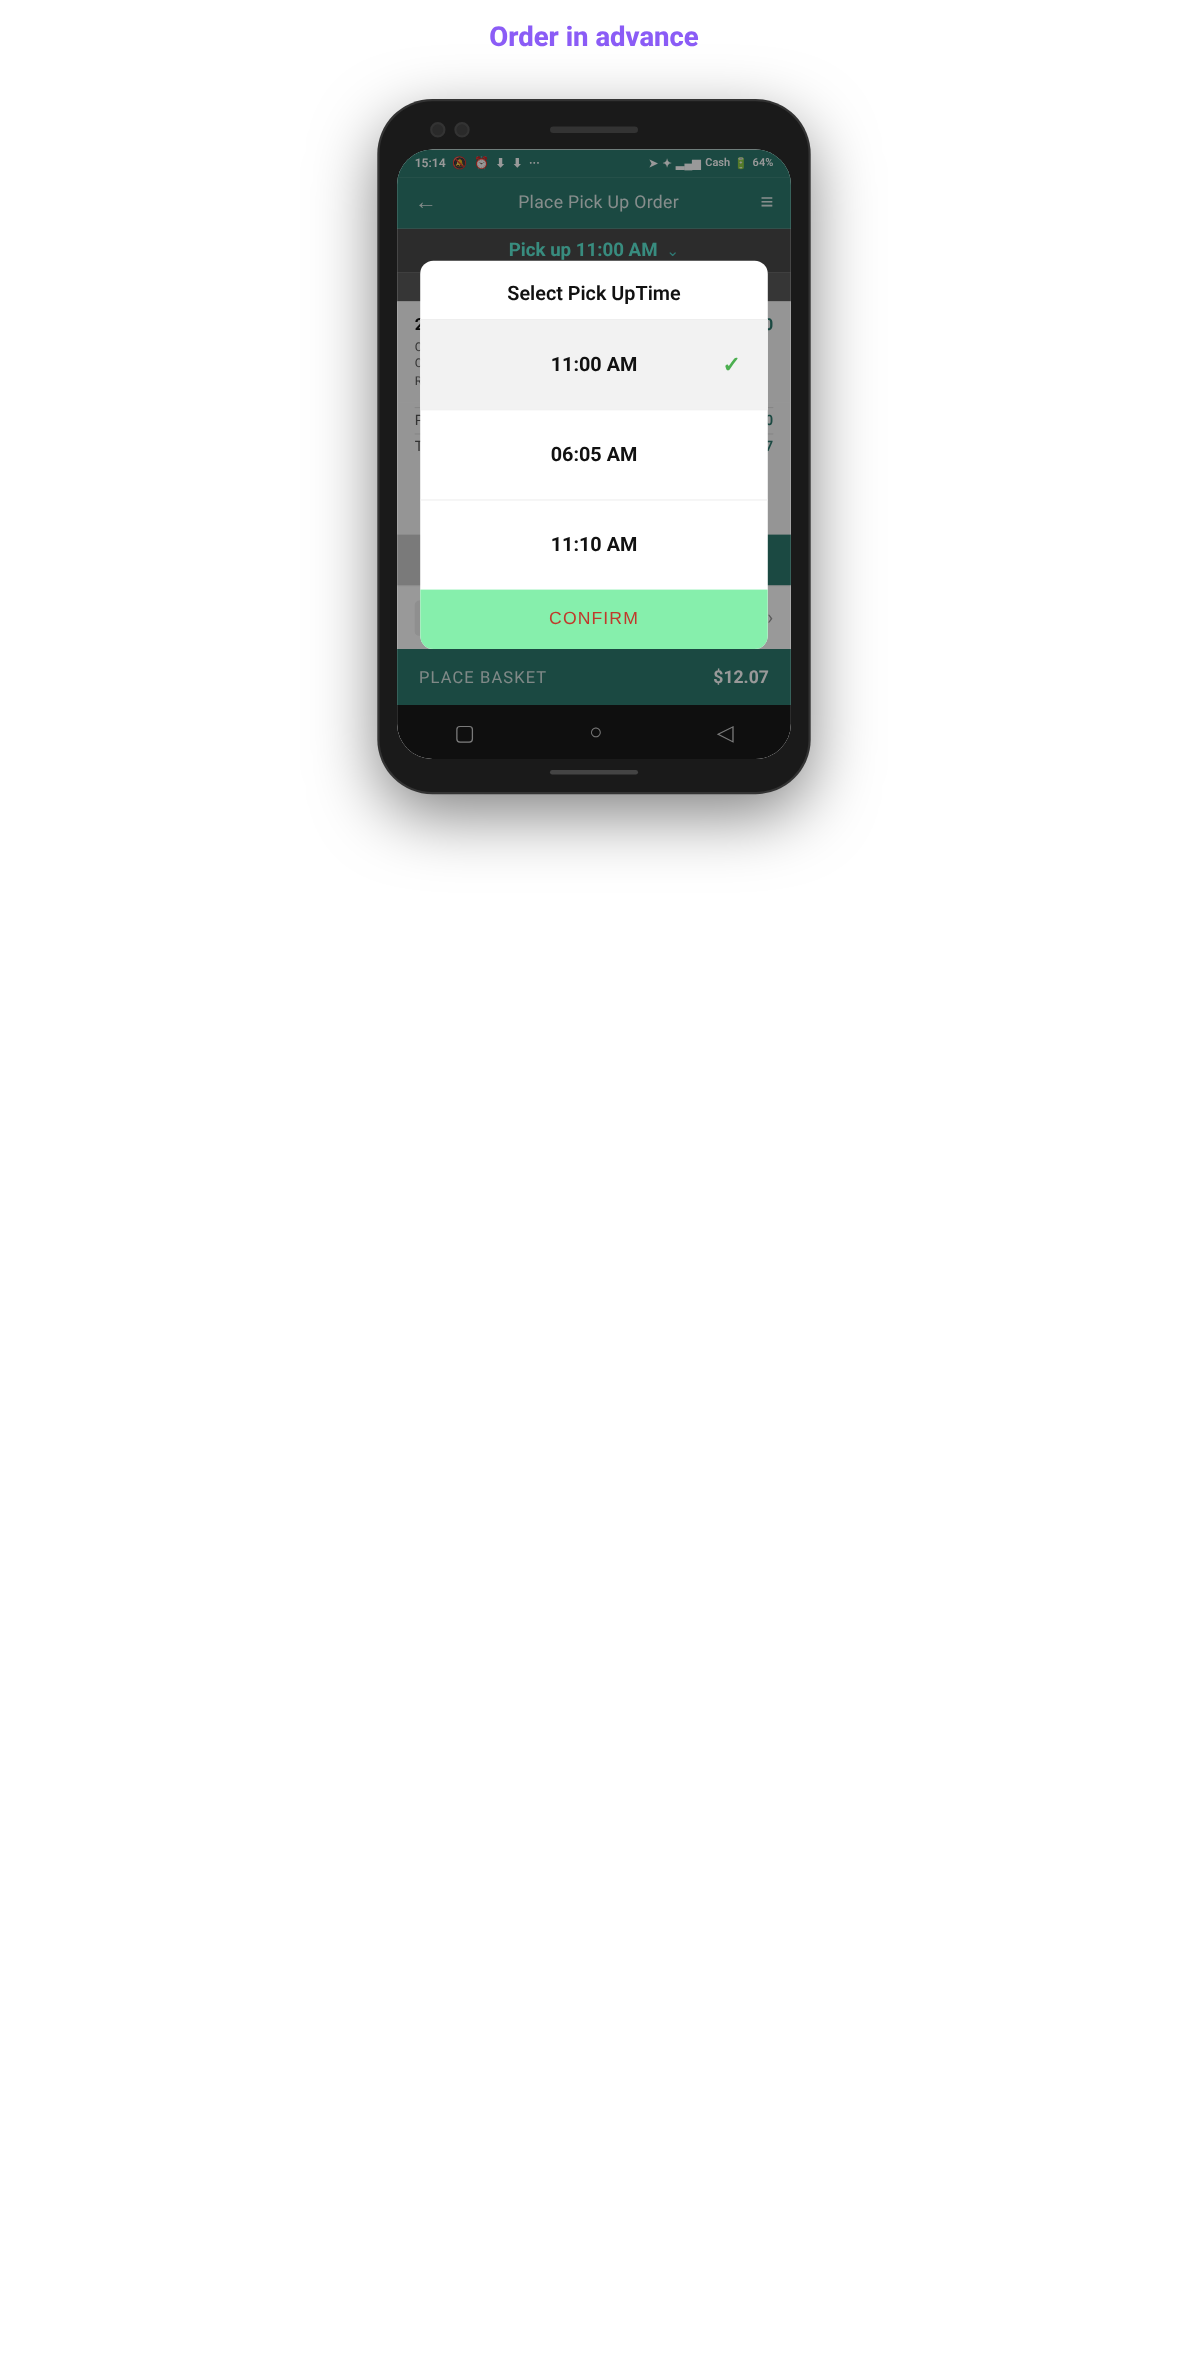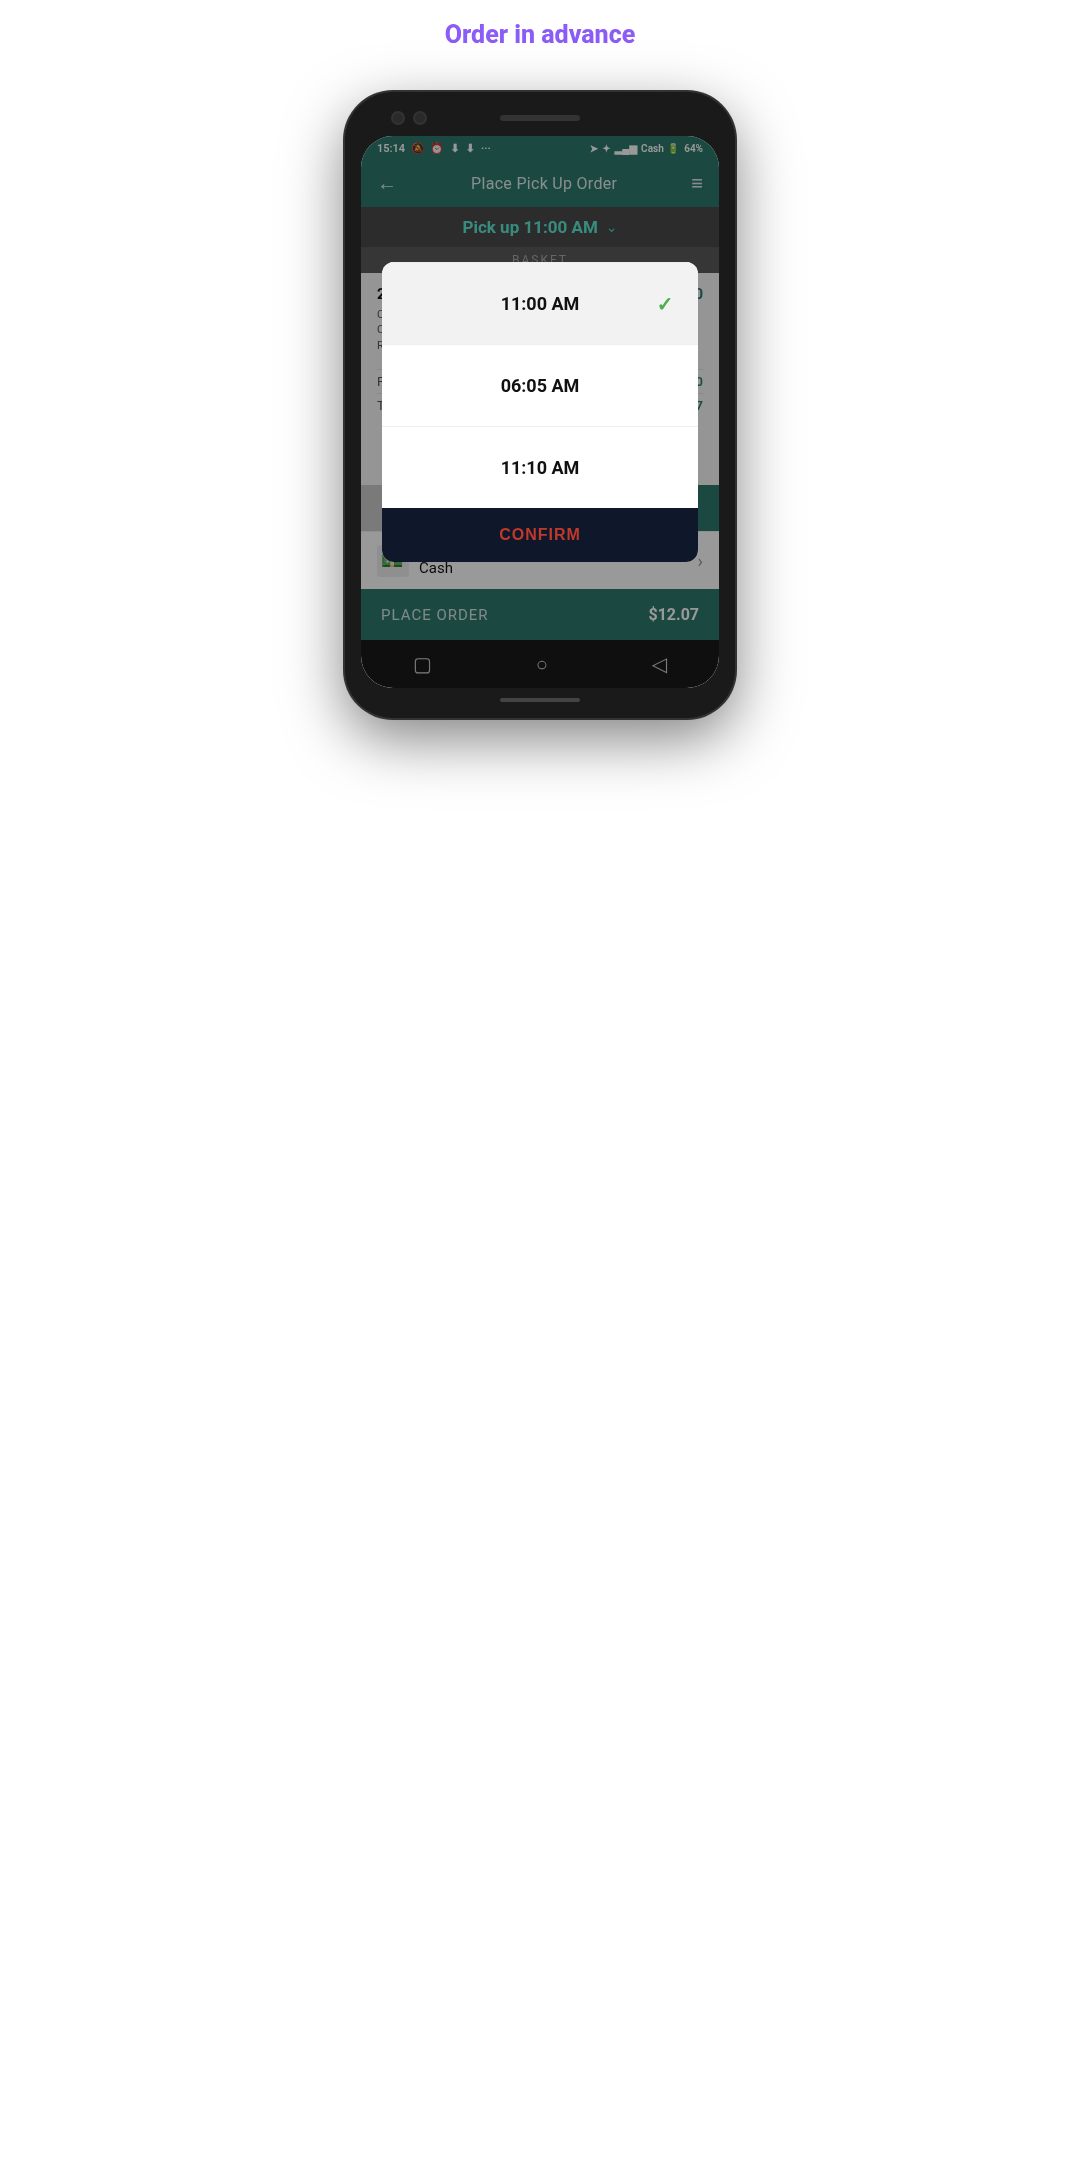--- a/index.html
+++ b/index.html
@@ -237,24 +237,24 @@
       font-weight: 700;
     }
 
     .modal-confirm-btn {
       display: block;
       width: 100%;
       padding: 18px;
       text-align: center;
       color: #c0392b;
       font-size: 16px;
-      font-weight: 700;
+      font-weight: 400;
       letter-spacing: 1px;
       border-top: 1px solid #eee;
-      background: #0f172a;
+      background: #86efac;
       border: none;
       cursor: pointer;
     }
 
     
     .dine-tabs {
       display: flex;
     }
 
     .dine-tab {
@@ -401,20 +401,21 @@
           <span class="subtotal-value">0</span>
         </div>
         <div class="subtotal-row">
           <span class="subtotal-label">T</span>
           <span class="subtotal-value">7</span>
         </div>
       </div>
 
       <div class="modal-backdrop">
         <div class="modal">
+          <div class="modal-title">Select Pick UpTime</div>
 
           <div class="time-option selected">
             <span>11:00 AM</span>
             <span class="check-icon">✓</span>
           </div>
           <div class="time-option">
             <span>06:05 AM</span>
           </div>
           <div class="time-option">
             <span>11:10 AM</span>
@@ -436,21 +437,21 @@
           <div class="payment-icon">💵</div>
           <div>
             <div class="payment-label-small">Payment Type</div>
             <div class="payment-method">Cash</div>
           </div>
         </div>
         <span class="chevron-right">›</span>
       </div>
 
       <div class="place-order-bar">
-        <span class="place-order-label">PLACE ORDER</span>
+        <span class="place-order-label">PLACE BASKET</span>
         <span class="place-order-price">$12.07</span>
       </div>
 
       <div class="nav-bar">
         <span class="nav-icon">▢</span>
         <span class="nav-icon">○</span>
         <span class="nav-icon">◁</span>
       </div>
 
     </div>

